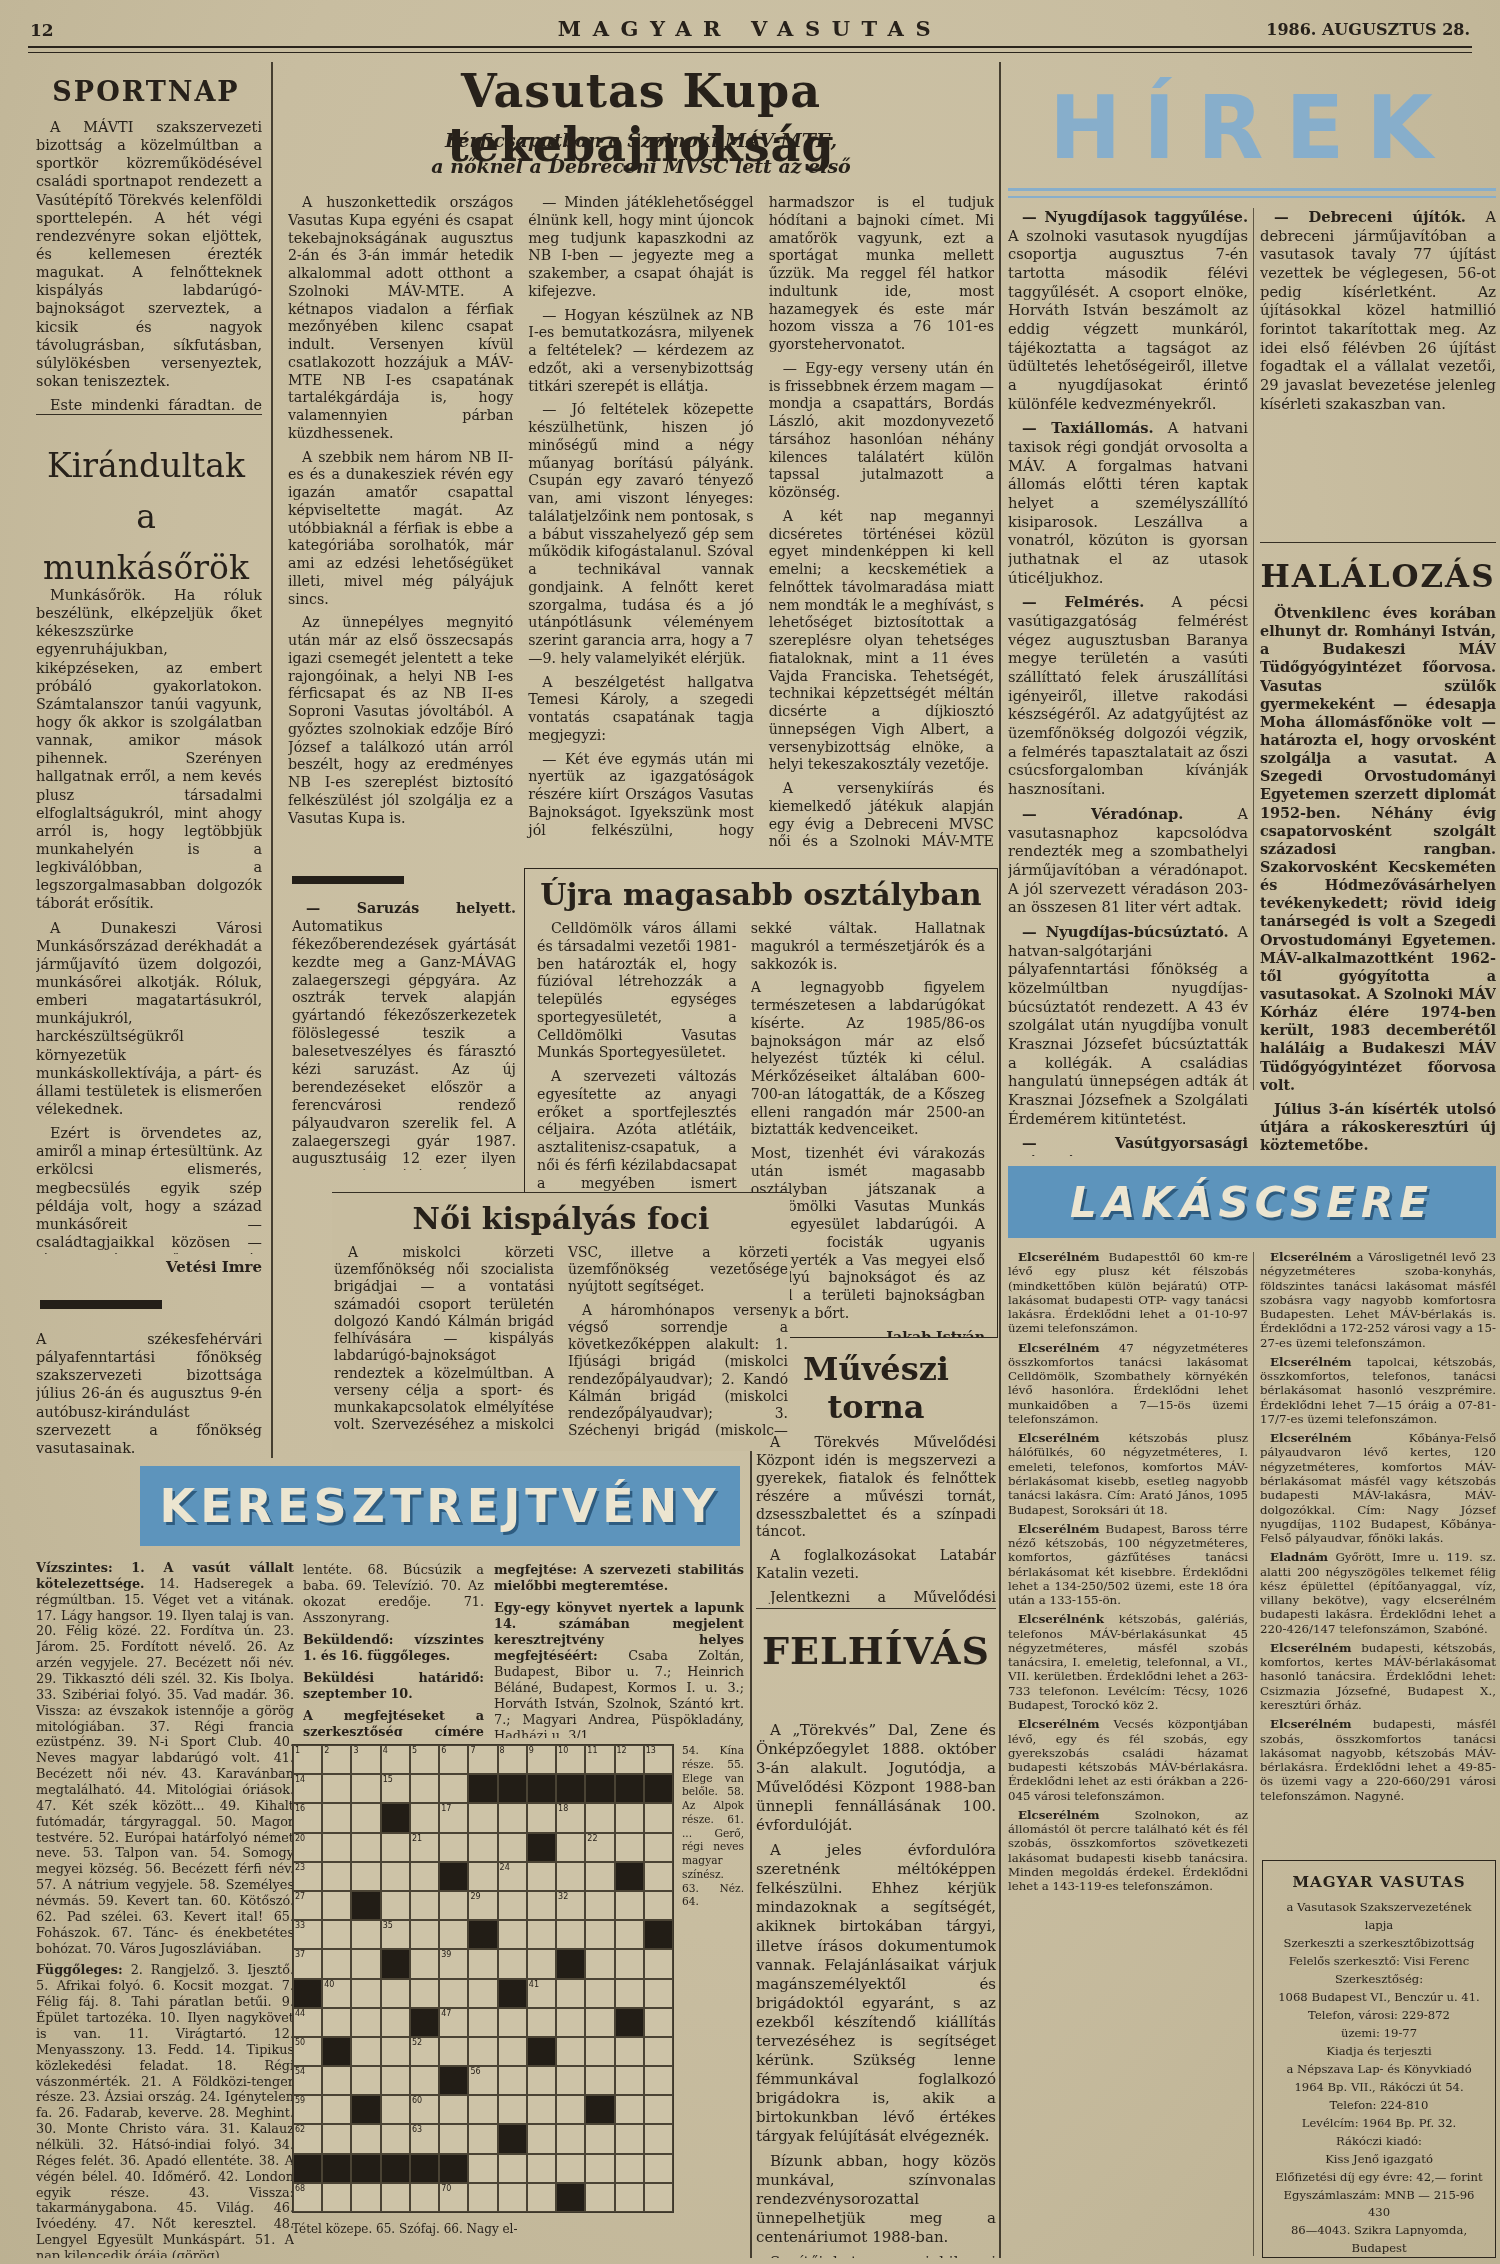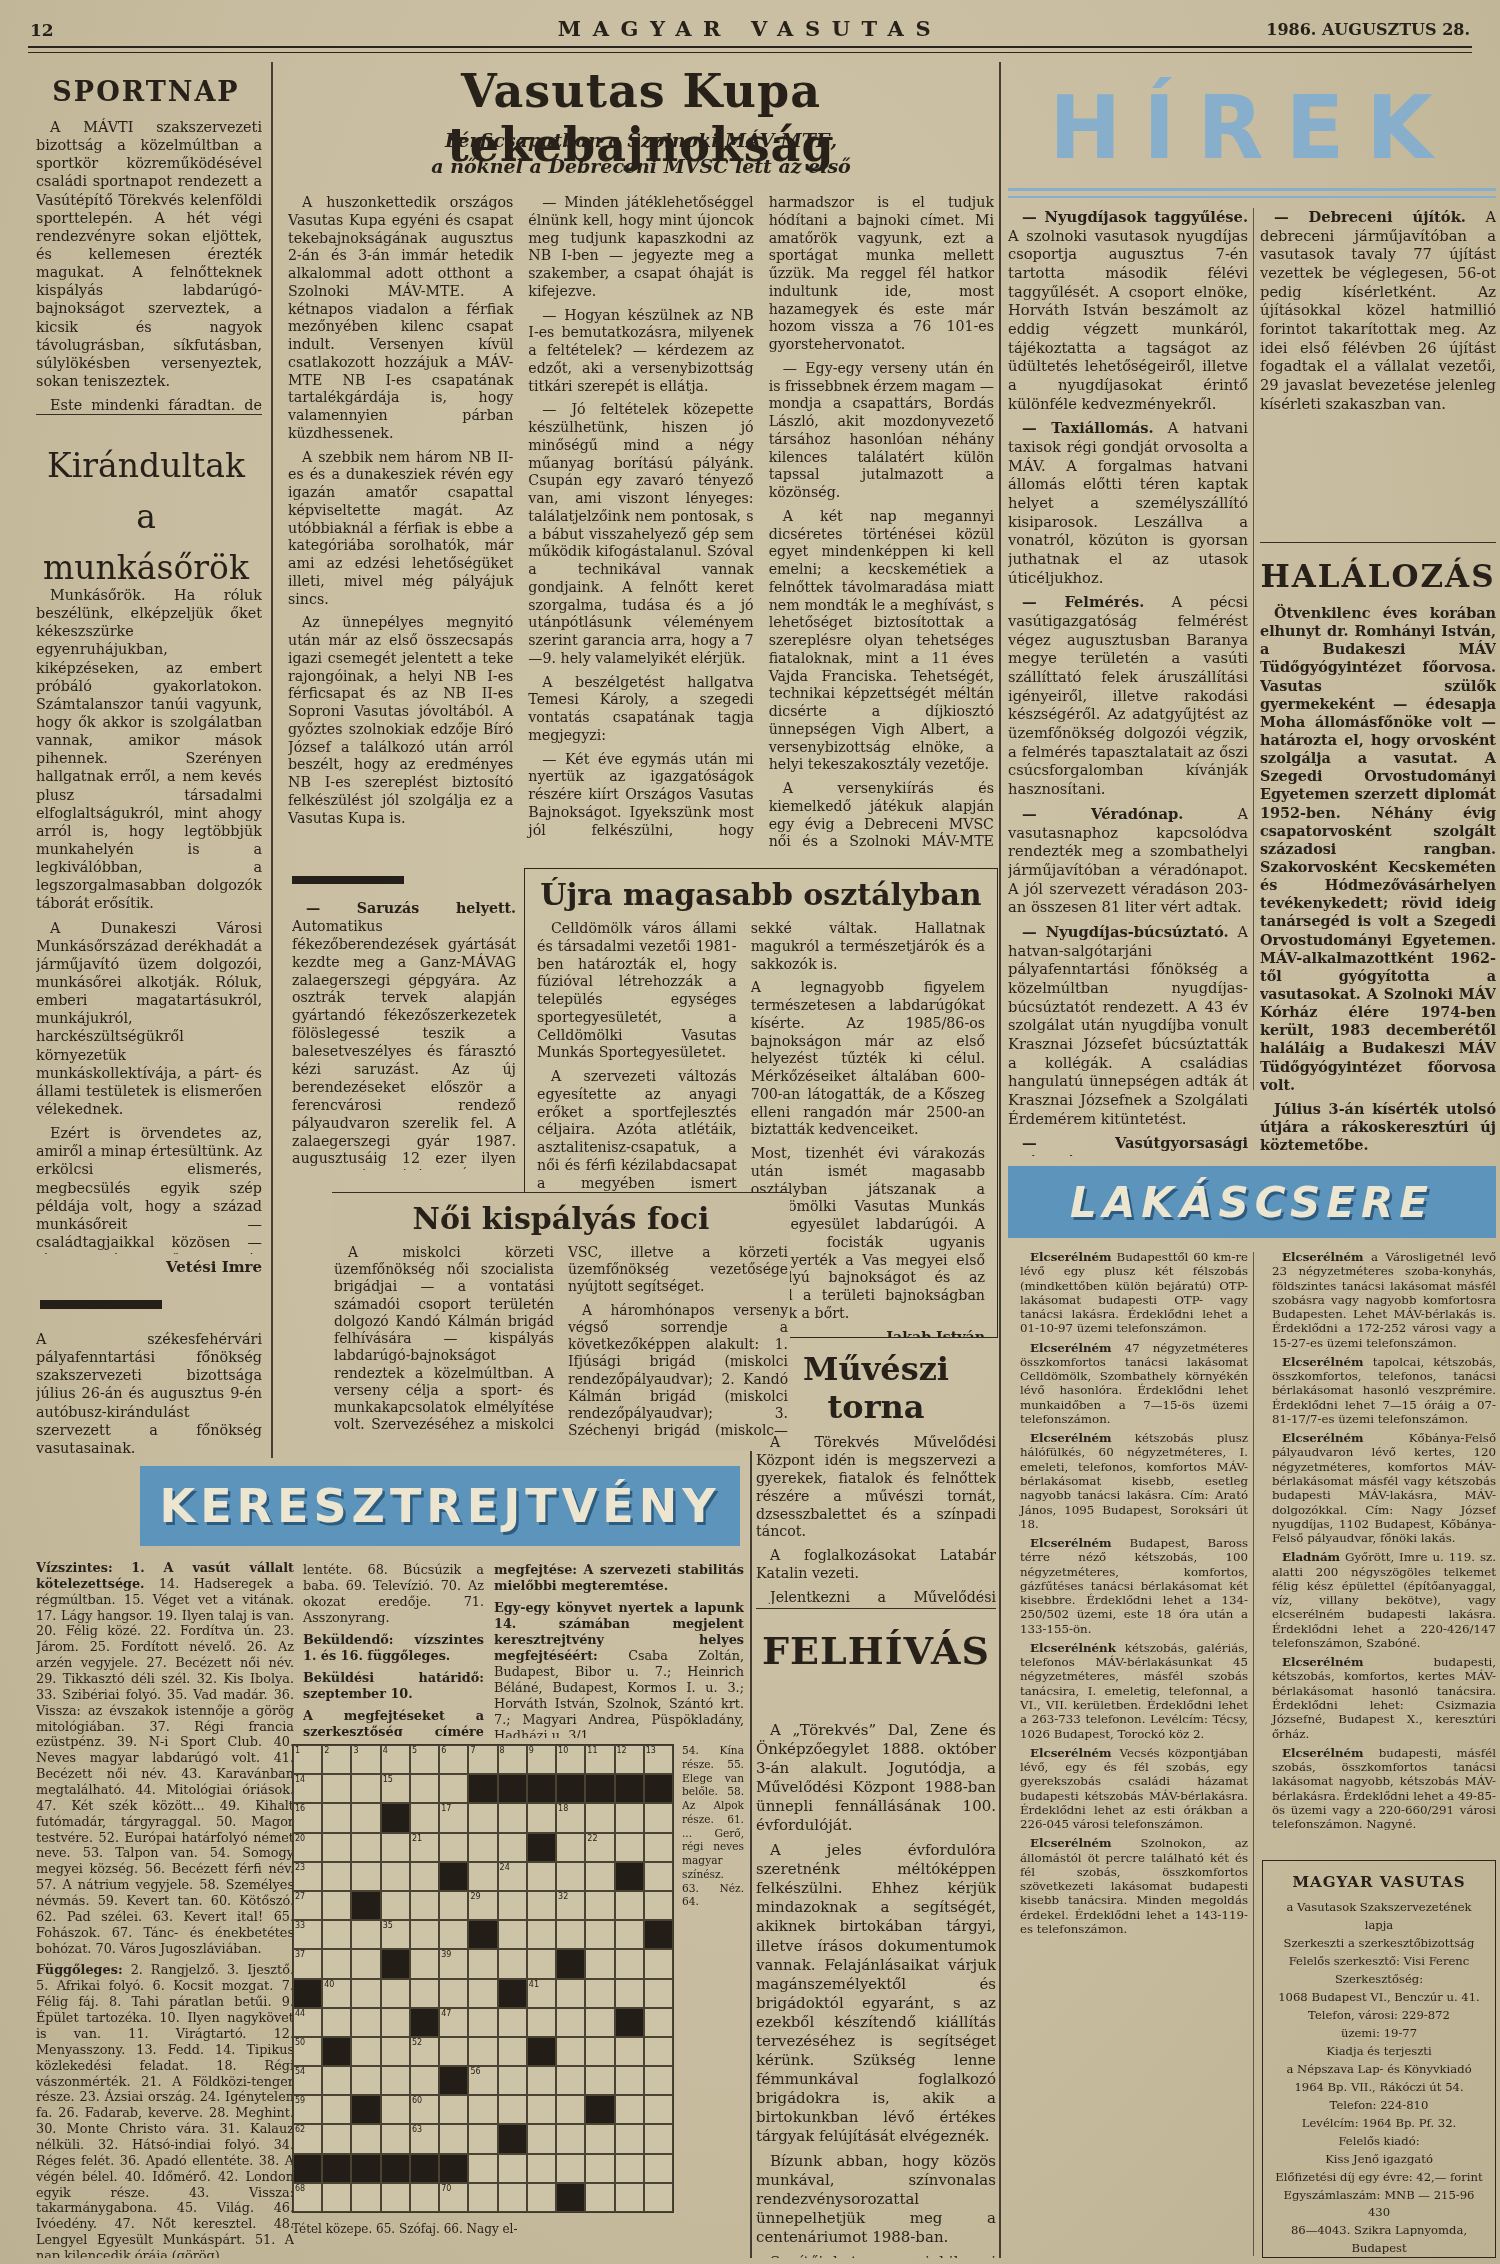--- a/index.html
+++ b/index.html
@@ -93,21 +93,21 @@
     letter-spacing:22px; transform:scaleY(1.02);}
   .hirek-rule{top:188px; left:1008px; width:488px; height:5px; border-top:3px solid #87aecb; border-bottom:2px solid #87aecb;}
   .hirek-col{font-size:14.7px; line-height:1.27;}
   .hirek1{top:208px; left:1008px; width:240px; height:948px;}
   .hirek2{top:208px; left:1260px; width:236px; height:332px;}
   .h2rule{top:542px; left:1260px; width:236px;}
   .halal{top:556px; left:1260px; width:236px; height:604px;}
   .halal h3{margin:2px 0 10px; font-size:31px; font-weight:bold; text-align:center; letter-spacing:2px;}
   .halal .bd{font-size:14.4px; line-height:1.26; font-weight:bold;}
   .ads{font-size:11.8px; line-height:1.21;}
-  .ads p{margin:0 0 5px 12px; text-indent:10px;}
+  .ads p{margin:0 0 5px 0; text-indent:10px;}
   .ads1{top:1250px; left:1008px; width:240px; height:1008px;}
   .ads2{top:1250px; left:1260px; width:236px; height:604px;}
   .impr{top:1860px; left:1262px; width:234px; height:398px; border:1.5px solid #2c261d; padding:10px 8px; box-sizing:border-box;}
   .impr h4{margin:2px 0 8px; text-align:center; font-size:15px; letter-spacing:1px;}
   .impr .ln{text-align:center; font-size:11.6px; line-height:1.55;}
 </style>
 </head>
 <body>
 
 <div id="page">
@@ -253,21 +253,21 @@
         <div>Felelős szerkesztő: Visi Ferenc</div>
         <div>Szerkesztőség:</div>
         <div>1068 Budapest VI., Benczúr u. 41.</div>
         <div>Telefon, városi: 229-872</div>
         <div>üzemi: 19-77</div>
         <div>Kiadja és terjeszti</div>
         <div>a Népszava Lap- és Könyvkiadó</div>
         <div>1964 Bp. VII., Rákóczi út 54.</div>
         <div>Telefon: 224-810</div>
         <div>Levélcím: 1964 Bp. Pf. 32.</div>
-        <div>Felelős kiadó:</div>
+        <div>Rákóczi kiadó:</div>
         <div>Kiss Jenő igazgató</div>
         <div>Előfizetési díj egy évre: 42,— forint</div>
         <div>Egyszámlaszám: MNB — 215-96 430</div>
         <div>86—4043. Szikra Lapnyomda,</div>
         <div>Budapest</div>
       </div>
   </div>
 
   <div class="abs banner k">KERESZTREJTVÉNY</div>
   <div class="abs just hid clues clues1">

